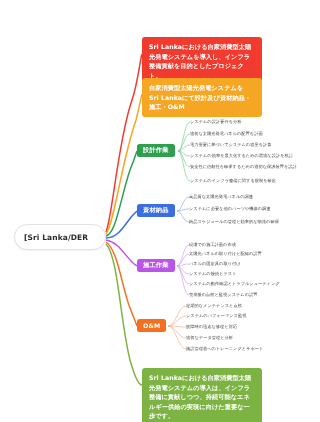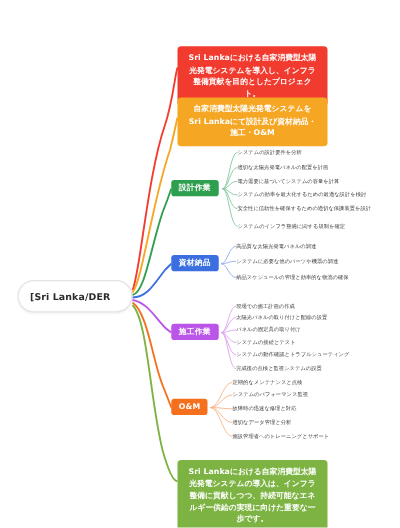--- a/index.html
+++ b/index.html
@@ -3,21 +3,21 @@
 <meta charset="utf-8">
 <style>
   html,body{margin:0;padding:0;}
   body{
     width:320px;height:422px;
     background:#ffffff;
     font-family:"DejaVu Sans","Liberation Sans",sans-serif;
     overflow:hidden;
     position:relative;
   }
-  #mindmap{position:absolute;inset:0;width:320px;height:422px;text-align:center;}
+  #mindmap{position:absolute;inset:0;width:320px;height:422px;}
   svg.links{position:absolute;left:0;top:0;width:320px;height:422px;pointer-events:none;}
 
   .node{position:absolute;box-sizing:border-box;}
 
   
   .root-node{
     left:14px;top:224px;width:92px;height:26px;
     background:#ffffff;
     border:1px solid #e3e3e6;
     border-radius:13px;

